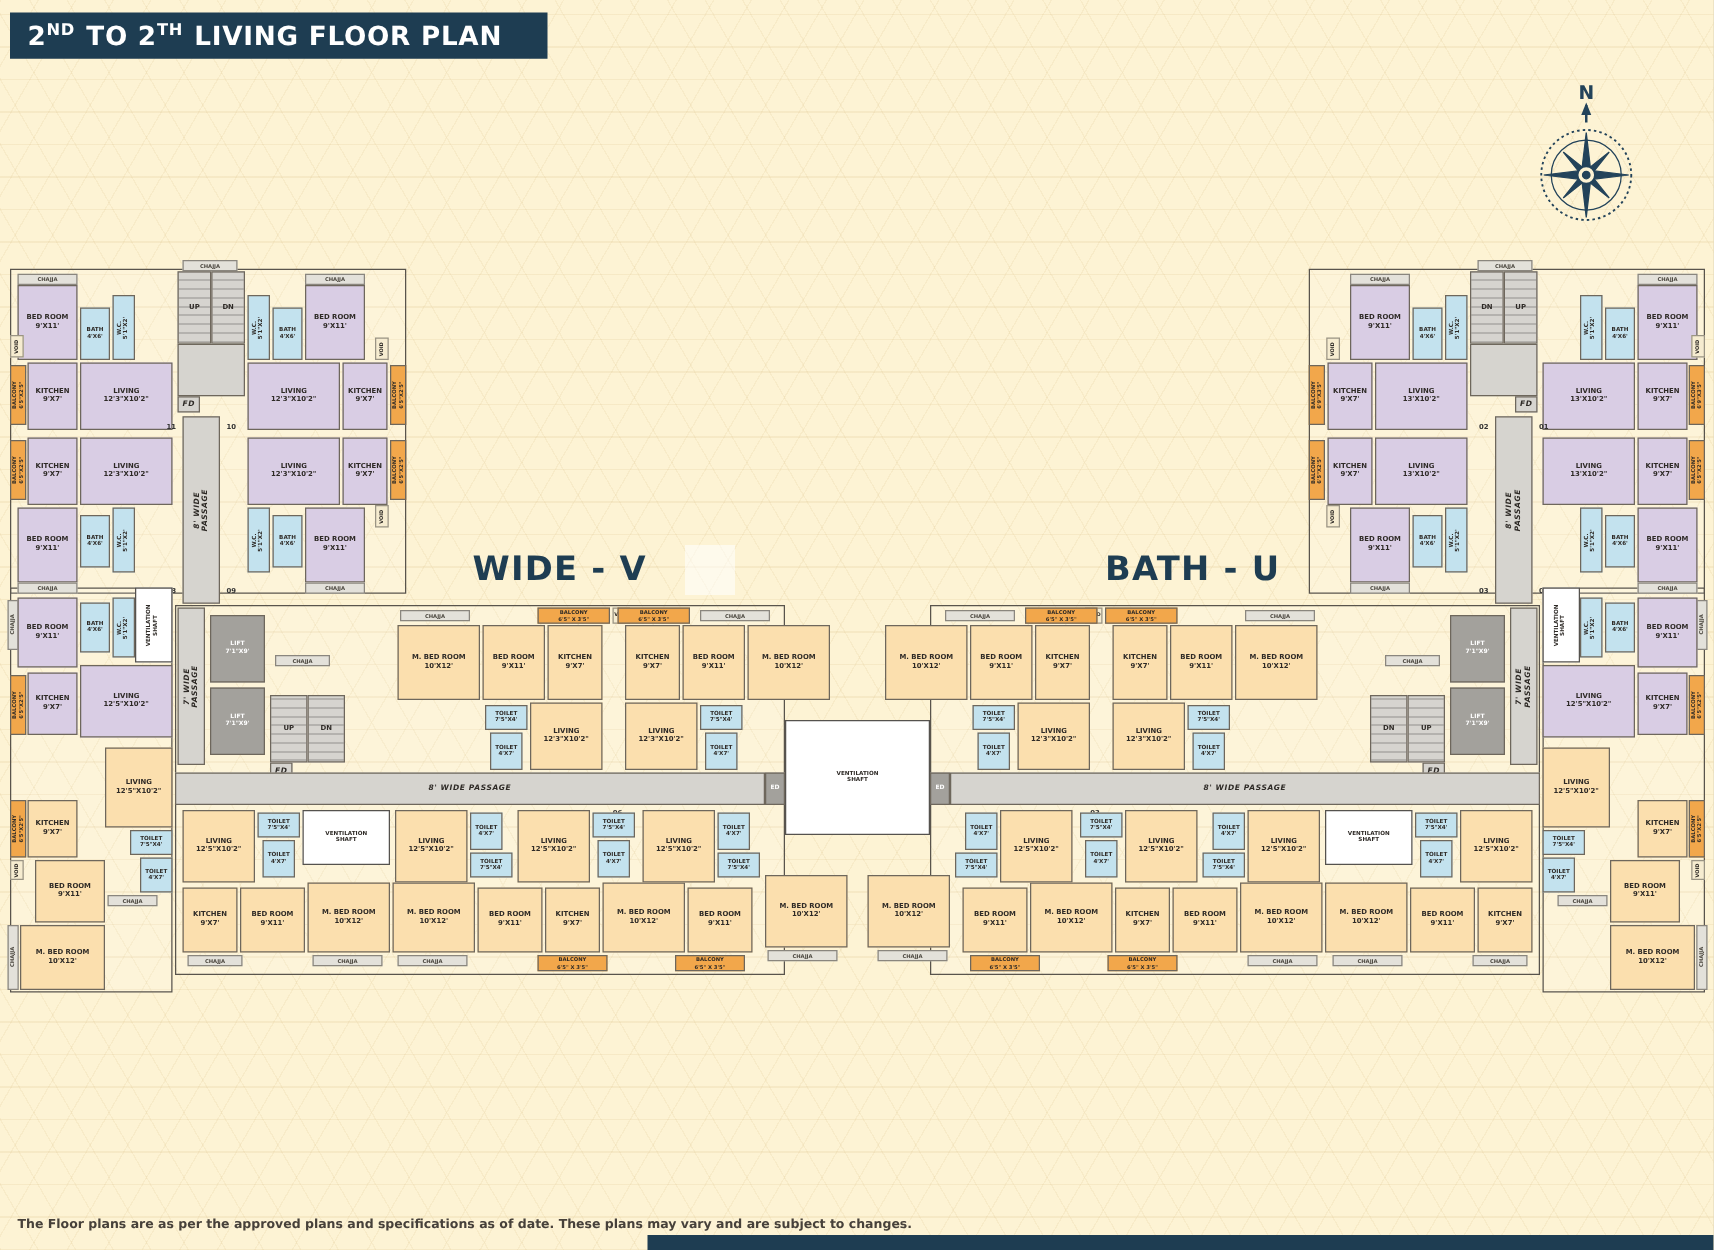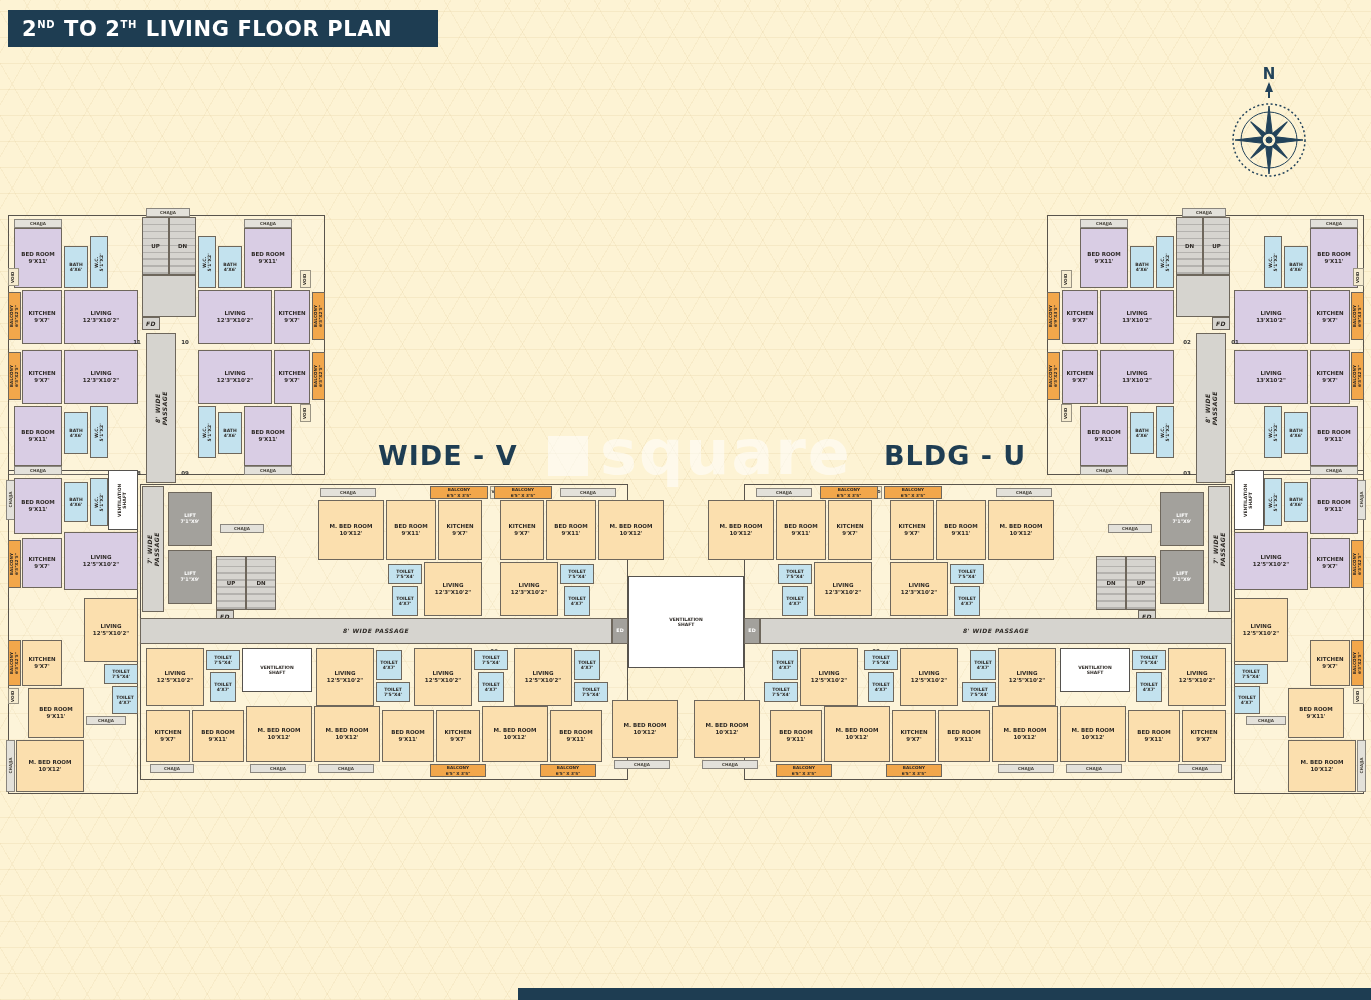--- a/index.html
+++ b/index.html
@@ -7,21 +7,21 @@
     font-family:"DejaVu Sans",sans-serif;
     background-color:#fdf3d4;
     background-image:
       repeating-linear-gradient(0deg, rgba(219,193,138,.20) 0 1px, transparent 1px 26px),
       repeating-linear-gradient(60deg, rgba(219,193,138,.16) 0 1px, transparent 1px 26px),
       repeating-linear-gradient(120deg, rgba(219,193,138,.16) 0 1px, transparent 1px 26px);}
   
   .banner{position:absolute;left:8px;top:10px;width:430px;height:37px;background:#1e3d52;
     color:#fff;display:flex;align-items:center;padding-left:14px;box-sizing:border-box;
     font-size:21px;font-weight:700;letter-spacing:.6px;z-index:4;}
-  .banner sup{font-size:10px;line-height:1;margin-right:1px;}
+  .banner sup{font-size:13px;line-height:1;margin-right:1px;}
   
   .compass{position:absolute;left:1222px;top:64px;width:95px;height:124px;z-index:3;}
   
   .bldg-label{position:absolute;font-size:27px;font-weight:700;color:#1e3d52;letter-spacing:1px;z-index:3;}
   .bldg-v{left:378px;top:440px;}
   .bldg-u{left:884px;top:440px;}
   
   .watermark{position:absolute;left:548px;top:424px;z-index:6;opacity:.55;color:#fff;display:flex;align-items:flex-start;pointer-events:none;}
   .wm-sq{width:40px;height:40px;background:#fff;margin:12px 12px 0 0;}
   .wm1,.wm2{display:block;font-size:62px;font-weight:700;line-height:.95;letter-spacing:2px;}
@@ -939,24 +939,24 @@
       <div class="room c-bal" style="left: 776px; top: 764px; width: 56px; height: 13px;">
         <span>BALCONY
 6'5" X 3'5"</span>
       </div>
       <div class="room c-ch" style="left: 702px; top: 760px; width: 56px; height: 9px;">
         <span>CHAJJA</span>
       </div>
     </div>
 
   <div class="bldg-label bldg-v">WIDE - V</div>
-  <div class="bldg-label bldg-u">BLDG - U</div>
+  <div class="bldg-label bldg-u">BATH - U</div>
 
   <div class="watermark">
     <div class="wm-sq"></div>
     <div class="wm-lines">
-      <span class="wm1">square</span>
     </div>
   </div>
 
+  <div class="disclaimer">The Floor plans are as per the approved plans and specifications as of date. These plans may vary and are subject to changes.</div>
   <div class="bottom-bar"></div>
 
 </div>
 
 </body></html>

